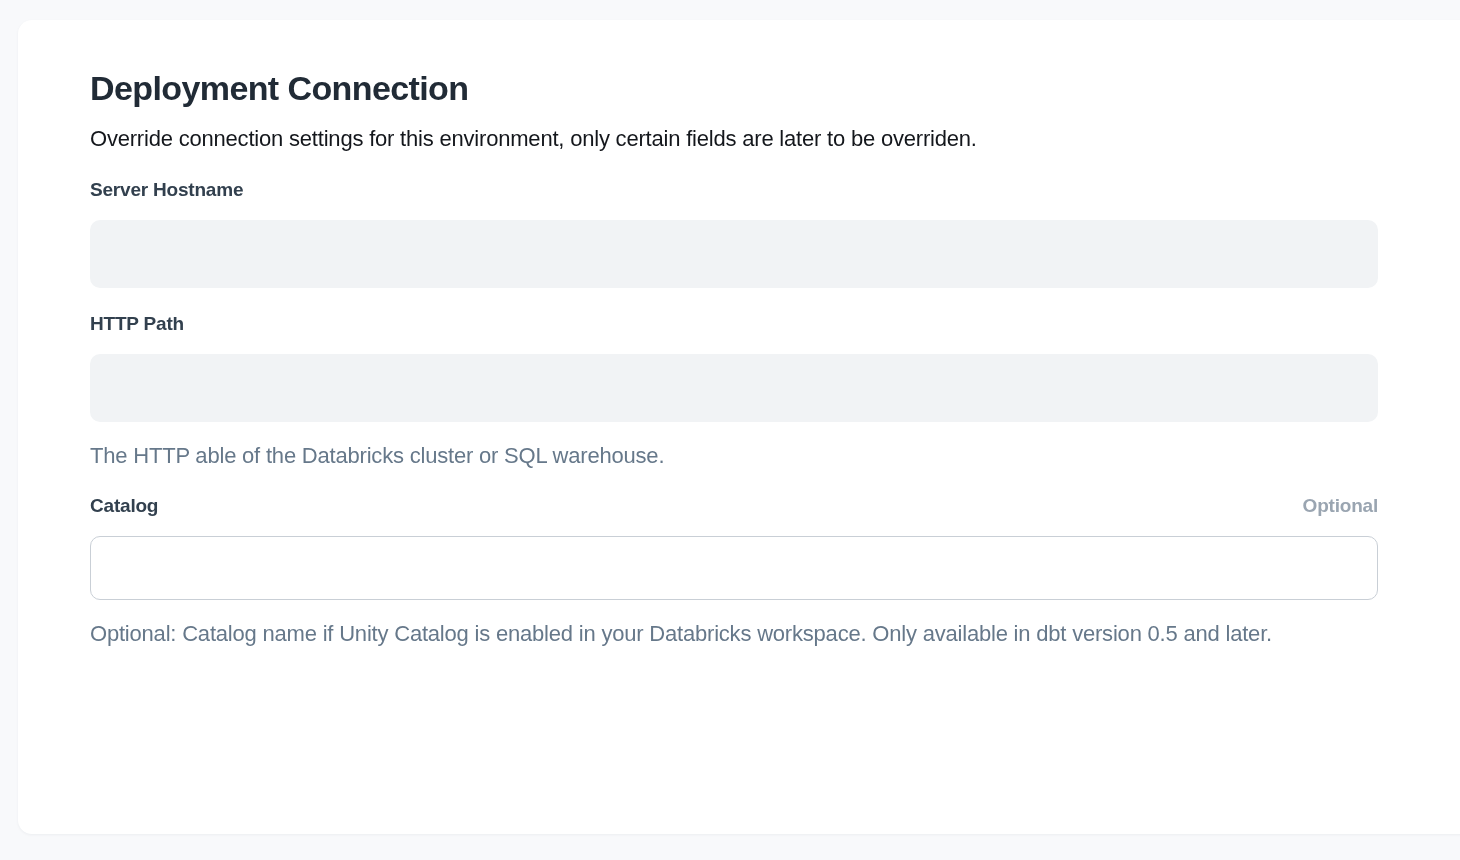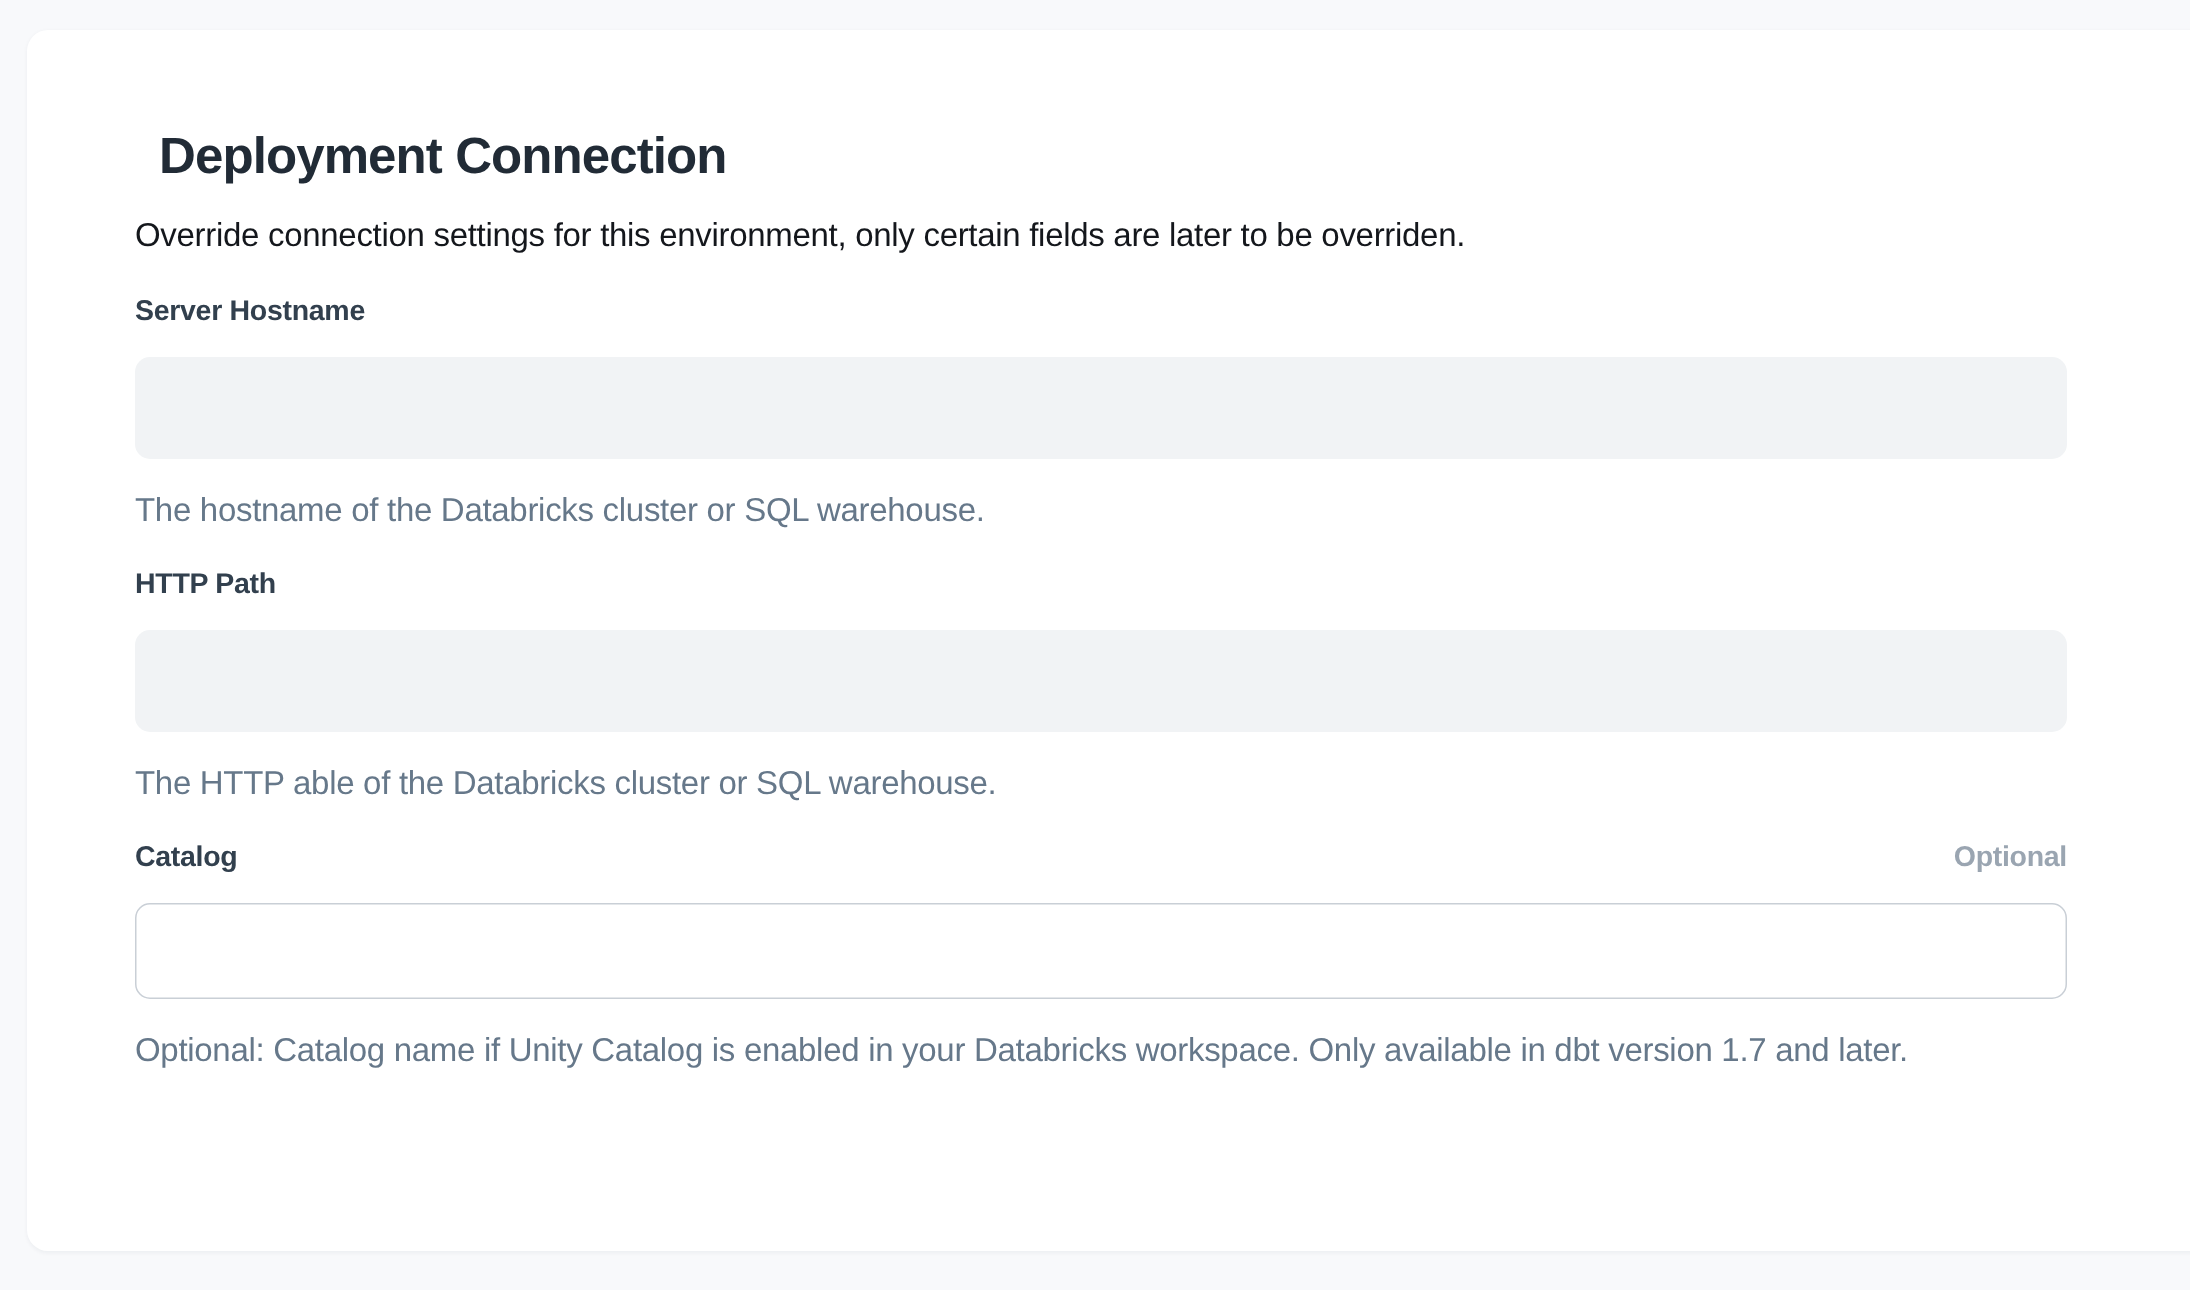--- a/index.html
+++ b/index.html
@@ -21,21 +21,21 @@
     height: 814px;
     background: #ffffff;
     border-radius: 14px;
     box-shadow: 0 1px 3px rgba(25, 35, 50, 0.05);
     padding: 46px 0 0 72px;
   }
   .content {
     width: 1288px;
   }
   .title {
-    margin: 16px;
+    margin: 0;
     font-size: 34px;
     line-height: 44px;
     font-weight: 700;
     color: #212b36;
     letter-spacing: -0.6px;
   }
   .desc {
     margin: 14px 0 0 0;
     font-size: 22px;
     line-height: 30px;
@@ -98,34 +98,33 @@
 
     <h1 class="title">Deployment Connection</h1>
 
     <p class="desc">Override connection settings for this environment, only certain fields are later to be overriden.</p>
 
     <div class="field">
       <div class="label-row">
         <label class="label">Server Hostname</label>
       </div>
       <input type="text" disabled="" class="text-input is-disabled" value="" style="">
-      <p class="help">The hostname of the Databricks cluster or SQL warehouse.</p>
     </div>
 
     <div class="field">
       <div class="label-row">
         <label class="label">HTTP Path</label>
       </div>
       <input type="text" disabled="" class="text-input is-disabled" value="" style="">
       <p class="help">The HTTP able of the Databricks cluster or SQL warehouse.</p>
     </div>
 
     <div class="field">
       <div class="label-row">
         <label class="label">Catalog</label>
         <span class="optional">Optional</span>
       </div>
       <input type="text" class="text-input is-enabled" value="" style="">
-      <p class="help">Optional: Catalog name if Unity Catalog is enabled in your Databricks workspace. Only available in dbt version 1.7 and later.</p>
+      <p class="help">Optional: Catalog name if Unity Catalog is enabled in your Databricks workspace. Only available in dbt version 0.5 and later.</p>
     </div>
 
   </div>
 </div>
 
 </body></html>

